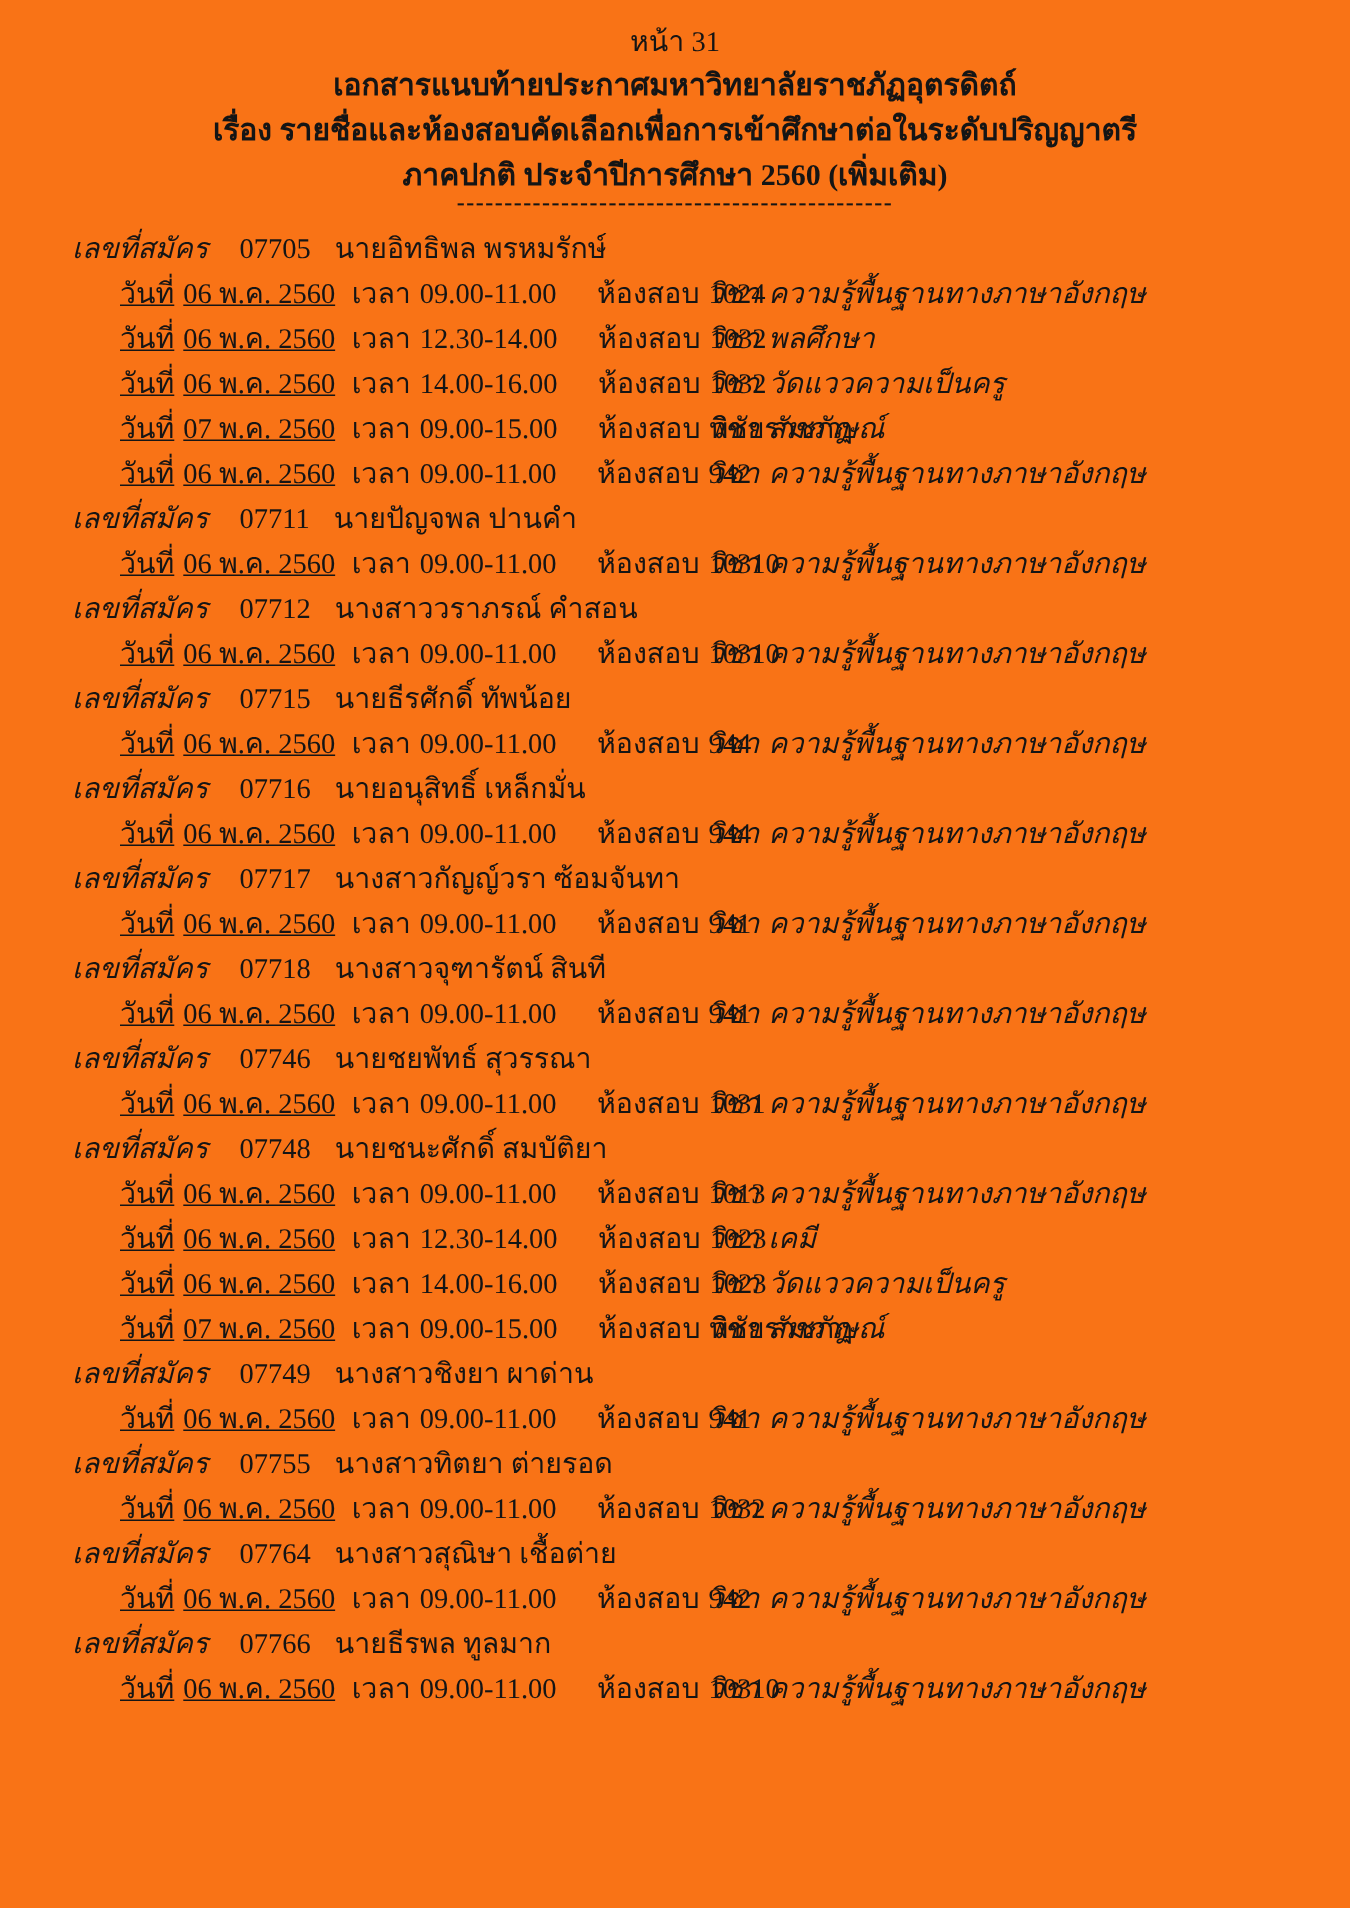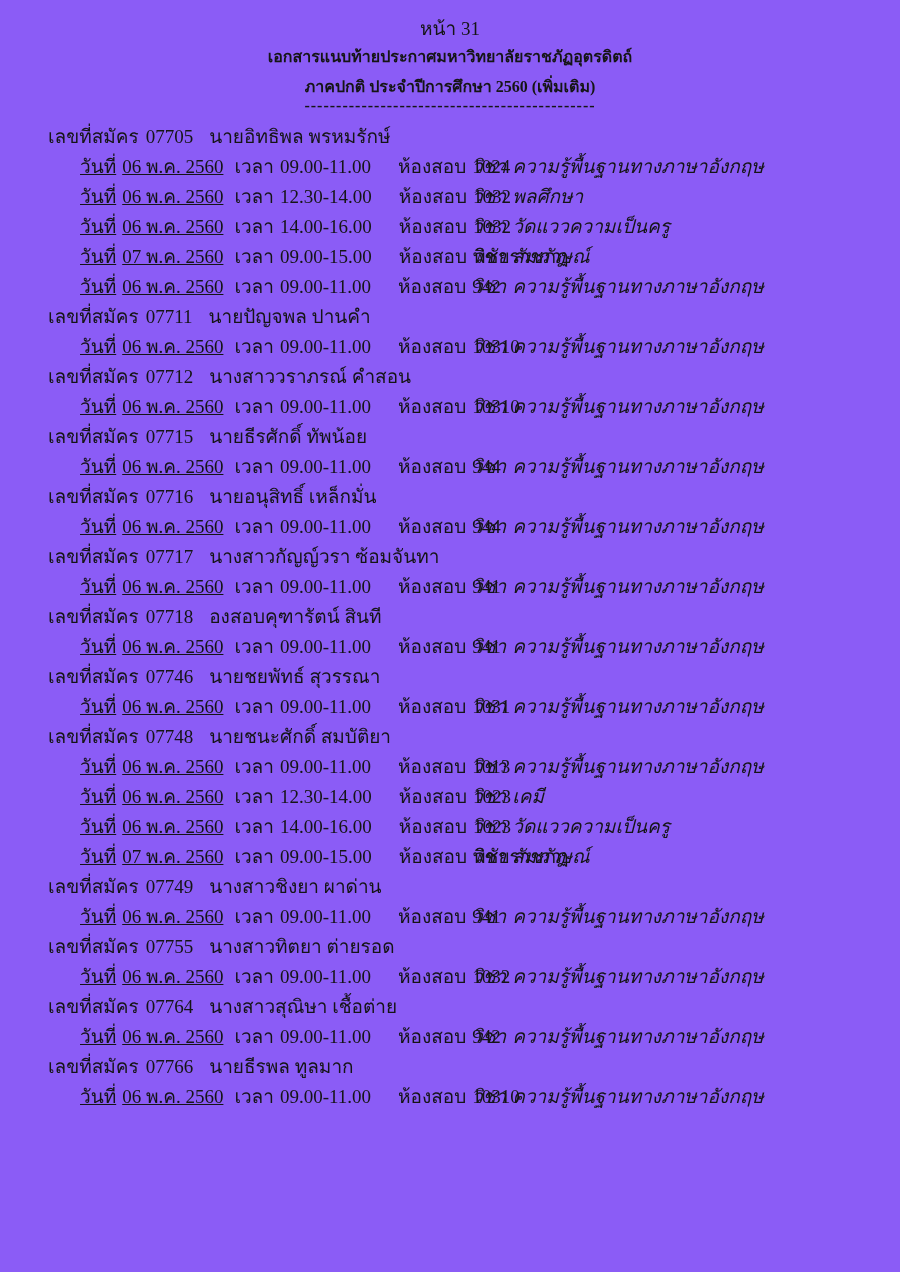--- a/index.html
+++ b/index.html
@@ -6,33 +6,33 @@
     margin: 0;
     padding: 0;
     background: #ffffff;
     font-family: "Liberation Serif", "DejaVu Serif", serif;
     color: #151515;
   }
   .page {
     position: relative;
     width: 900px;
     height: 1272px;
-    background: #8b5cf6;
+    background: #f97316;
     overflow: hidden;
   }
   .doc-header {
     text-align: center;
     padding-top: 16px;
   }
   .page-number {
     font-size: 19px;
     line-height: 26px;
   }
   .header-line {
-    font-size: 16px;
+    font-size: 20px;
     font-weight: bold;
     line-height: 30px;
   }
   .divider {
     font-size: 16px;
     font-weight: bold;
     line-height: 12px;
     letter-spacing: 1px;
     margin-top: -2px;
   }
@@ -41,41 +41,42 @@
     padding-left: 48px;
     padding-right: 30px;
   }
   .line {
     position: relative;
     height: 30px;
     line-height: 30px;
     font-size: 19px;
     white-space: nowrap;
   }
-  .record-header .id-label { margin-right: 7px; }
+  .record-header .id-label { margin-right: 21px; font-style: italic; }
   .record-header .id-value { margin-right: 16px; margin-top: 16px; }
   .exam-row { padding-left: 32px; }
   .exam-row .grp { display: inline-block; }
   .exam-row .lbl { margin-right: 6px; }
   .exam-row .date-grp { margin-right: 11px; text-decoration: underline; }
   .exam-row .time-grp { margin-right: 27px; }
   .exam-row .subject-grp {
     position: absolute;
     left: 424px;
     top: 0;
     font-style: italic;
   }
 </style>
 </head>
 <body>
 
 <div class="page">
   <div class="doc-header">
     <div class="page-number">หน้า 31</div>
     <div class="header-line">เอกสารแนบท้ายประกาศมหาวิทยาลัยราชภัฏอุตรดิตถ์</div>
+    <div class="header-line">เรื่อง รายชื่อและห้องสอบคัดเลือกเพื่อการเข้าศึกษาต่อในระดับปริญญาตรี</div>
     <div class="header-line">ภาคปกติ ประจำปีการศึกษา 2560 (เพิ่มเติม)</div>
     <div class="divider">----------------------------------------------</div>
   </div>
   <div class="records" id="records">
   <div class="line record-header">
     <span class="id-label">เลขที่สมัคร</span><span class="id-value">07705</span><span class="name">นายอิทธิพล พรหมรักษ์</span>
   </div>
 
   <div class="line exam-row">
     <span class="grp date-grp"><span class="lbl">วันที่</span><span class="val">06 พ.ค. 2560</span></span><span class="grp time-grp"><span class="lbl">เวลา</span><span class="val">09.00-11.00</span></span><span class="grp room-grp"><span class="lbl">ห้องสอบ</span><span class="val">1024</span></span><span class="grp subject-grp"><span class="lbl">วิชา</span><span class="val">ความรู้พื้นฐานทางภาษาอังกฤษ</span></span>
@@ -132,21 +133,21 @@
 
   <div class="line record-header">
     <span class="id-label">เลขที่สมัคร</span><span class="id-value">07717</span><span class="name">นางสาวกัญญ์วรา ซ้อมจันทา</span>
   </div>
 
   <div class="line exam-row">
     <span class="grp date-grp"><span class="lbl">วันที่</span><span class="val">06 พ.ค. 2560</span></span><span class="grp time-grp"><span class="lbl">เวลา</span><span class="val">09.00-11.00</span></span><span class="grp room-grp"><span class="lbl">ห้องสอบ</span><span class="val">941</span></span><span class="grp subject-grp"><span class="lbl">วิชา</span><span class="val">ความรู้พื้นฐานทางภาษาอังกฤษ</span></span>
   </div>
 
   <div class="line record-header">
-    <span class="id-label">เลขที่สมัคร</span><span class="id-value">07718</span><span class="name">องสอบคุฑารัตน์ สินที</span>
+    <span class="id-label">เลขที่สมัคร</span><span class="id-value">07718</span><span class="name">นางสาวจุฑารัตน์ สินที</span>
   </div>
 
   <div class="line exam-row">
     <span class="grp date-grp"><span class="lbl">วันที่</span><span class="val">06 พ.ค. 2560</span></span><span class="grp time-grp"><span class="lbl">เวลา</span><span class="val">09.00-11.00</span></span><span class="grp room-grp"><span class="lbl">ห้องสอบ</span><span class="val">941</span></span><span class="grp subject-grp"><span class="lbl">วิชา</span><span class="val">ความรู้พื้นฐานทางภาษาอังกฤษ</span></span>
   </div>
 
   <div class="line record-header">
     <span class="id-label">เลขที่สมัคร</span><span class="id-value">07746</span><span class="name">นายชยพัทธ์ สุวรรณา</span>
   </div>
 

